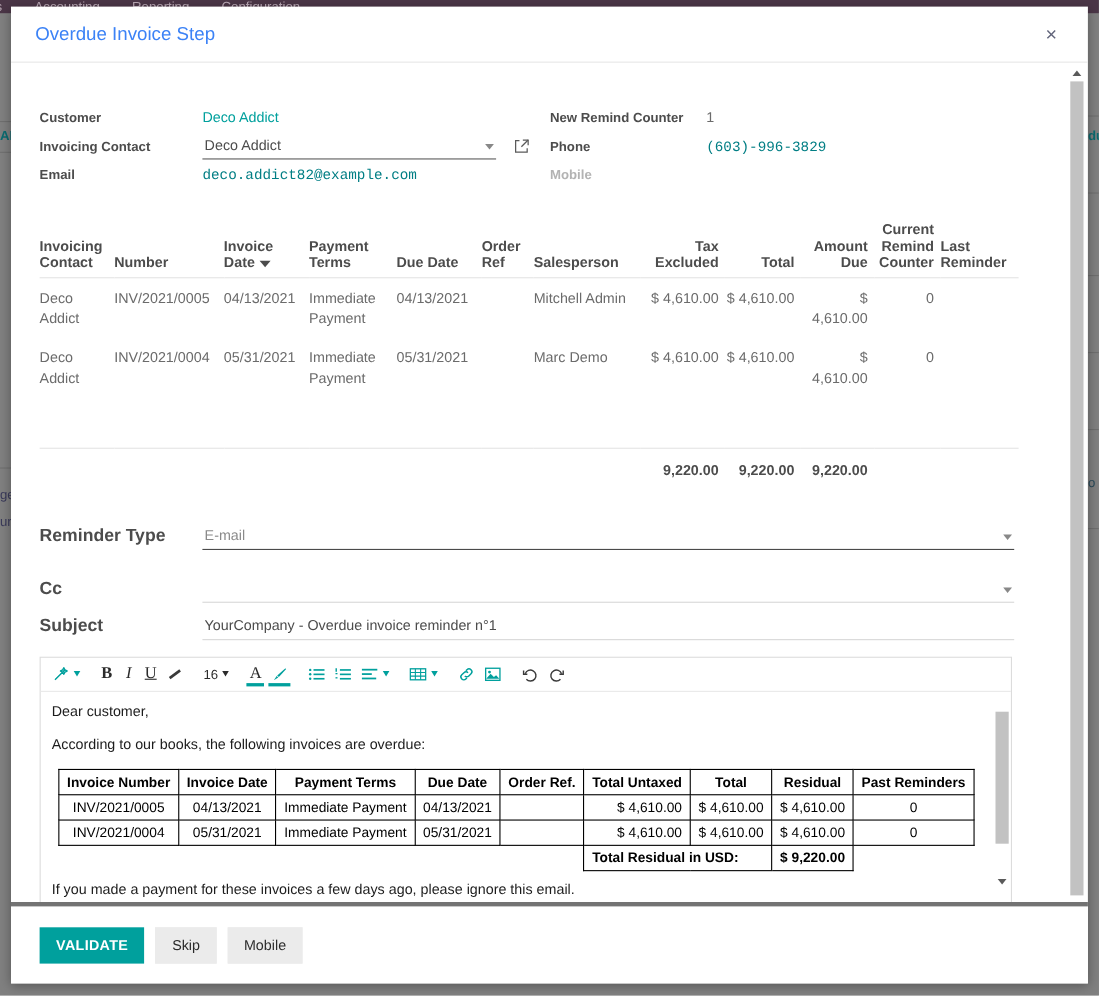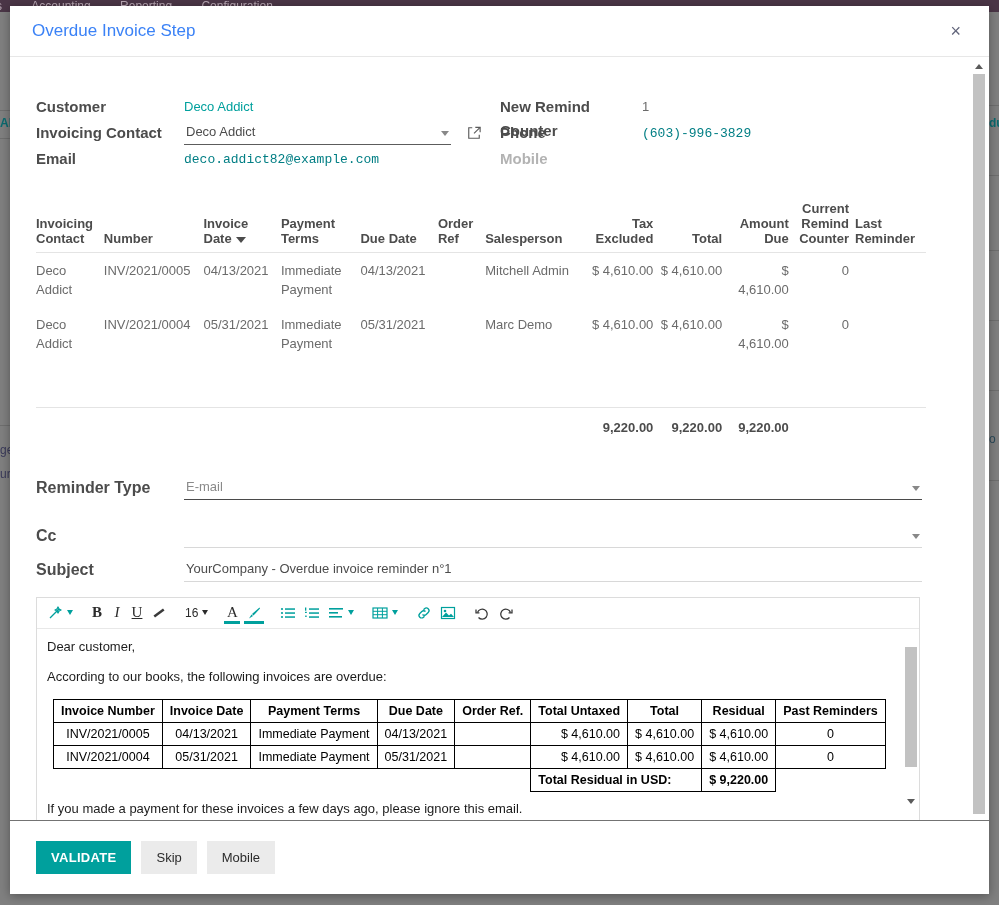--- a/index.html
+++ b/index.html
@@ -74,21 +74,21 @@
   .tri-down { width:0;height:0;border-left:4px solid transparent;border-right:4px solid transparent;border-top:5px solid #5a5a5a;}
 
   
   .form-grid {
     display:grid;
     grid-template-columns: 148px 316px 142px auto;
     row-gap: 0px;
     align-items:start;
   }
   .flabel {
-    font-weight:bold; color:#4c4c4c; font-size:15px;
+    font-weight:bold; color:#4c4c4c; font-size:12px;
     line-height:24px; height:26px;
   }
   .flabel.muted { color:#b3b3b3; }
   .fvalue { font-size:13px; line-height:24px; height:26px; color:#4c4c4c; }
   .teal-link { color:#00a09d; }
   .teal-link2 { color:#017e84;font-family:Liberation Mono, monospace; }
 
   .combo-wrap { position:relative; display:flex; align-items:center; }
   .combo {
     width:267px; border:0; border-bottom:1px solid #5c5c5c;
@@ -203,21 +203,21 @@
     position:absolute; right:1px; top:32px; width:14px; bottom:1px; background:#fff;
   }
   #editor-scrollbar .esb-up { position:absolute;left:3px;top:4px; }
   #editor-scrollbar .esb-down { position:absolute;left:3px;bottom:4px; }
   #editor-scrollbar .esb-thumb {
     position:absolute;left:1px;top:17px;width:12px;height:120px;background:#c2c2c2;
   }
 
   
   #modal-footer {
-    flex:0 0 auto; height:74px; border-top:1px solid #737373;
+    flex:0 0 auto; height:74px; border-top:4px solid #737373;
     display:flex; align-items:center; padding:0 0 0 26px; gap:10px;
     background:#fff;
   }
   .btn {
     font-family:"Liberation Sans",sans-serif; font-size:13px;
     border:1px solid transparent; padding:9px 14px; cursor:pointer; line-height:1;
   }
   .btn-primary { background:#00a09d; color:#fff; font-weight:bold; letter-spacing:.3px; }
   .btn-secondary { background:#ebebeb; color:#2b2b2b; border-color:#ebebeb; }
   svg { display:block; }

